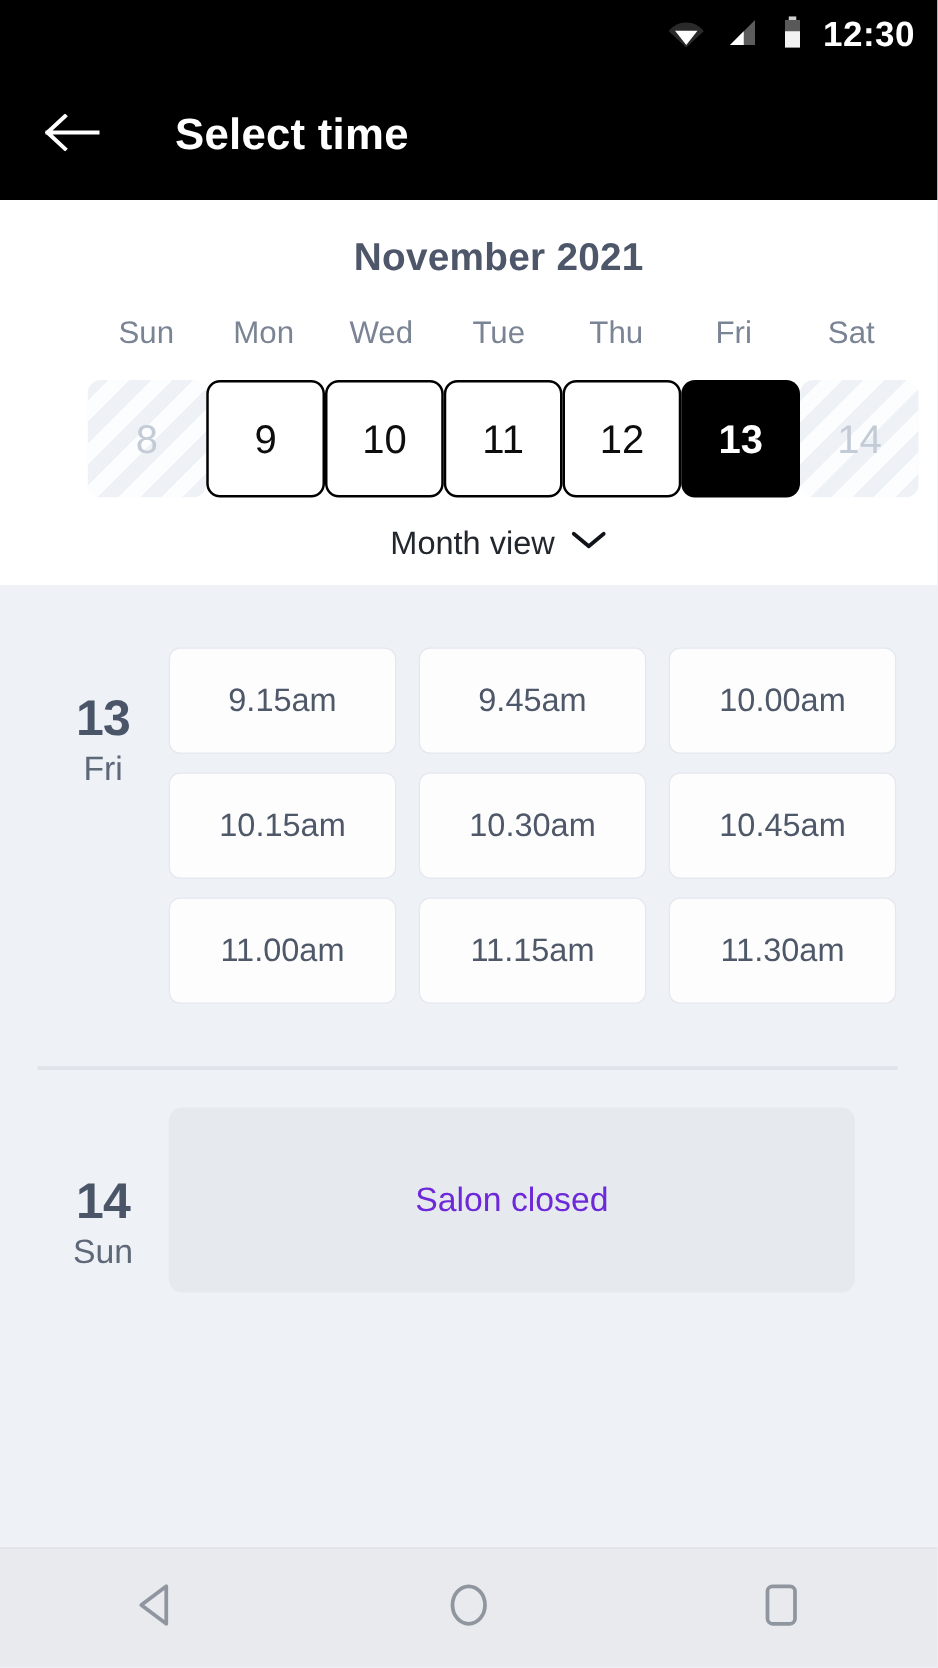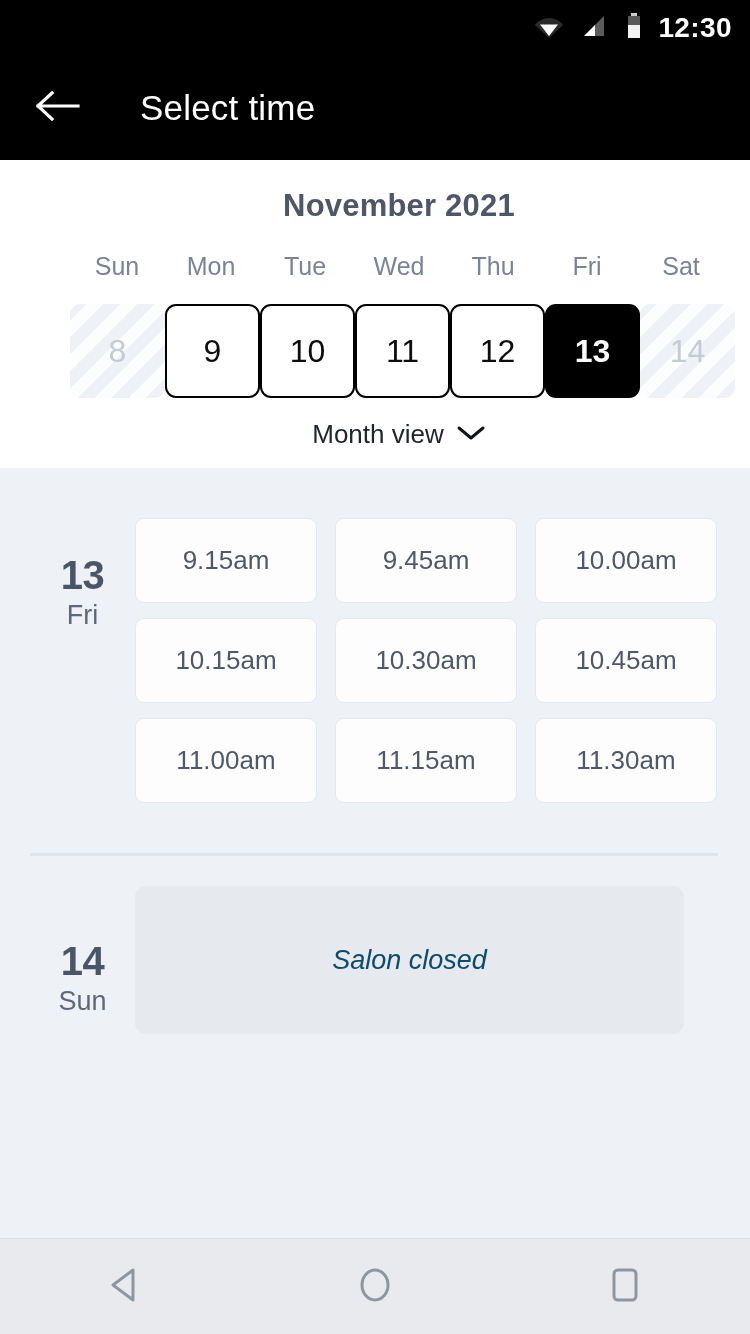--- a/index.html
+++ b/index.html
@@ -46,21 +46,21 @@
     padding-left: 34px;
   }
   .back-btn {
     width: 48px; height: 48px;
     display: flex; align-items: center; justify-content: center;
     cursor: pointer;
   }
   .app-title {
     color: #fff;
     font-size: 35px;
-    font-weight: normal;
+    font-weight: bold;
     margin-left: 58px;
     letter-spacing: .2px;
   }
 
   
   .calendar {
     background: #ffffff;
     padding-top: 28px;
     padding-bottom: 18px;
     padding-left: 48px;
@@ -196,24 +196,23 @@
   }
   .closed-panel {
     flex: 1;
     margin-left: 0;
     height: 148px;
     background: #e6e9ee;
     border-radius: 11px;
     display: flex;
     align-items: center;
     justify-content: center;
-    color: #0c4a6e;
+    color: #6d28d9;
     font-size: 27px;
     margin-right: 36px;
-    font-style: italic;
   }
 
   
   .nav-bar {
     position: absolute;
     left: 0; bottom: 0;
     width: 750px;
     height: 96px;
     background: #e8eaee;
     border-top: 1px solid #dcdfe4;
@@ -267,22 +266,22 @@
     </div>
     <div class="app-title">Select time</div>
   </div>
 
   <div class="calendar">
     <div class="month-title">November 2021</div>
 
     <div class="weekday-row">
       <div class="weekday">Sun</div>
       <div class="weekday">Mon</div>
+      <div class="weekday">Wed</div>
       <div class="weekday">Tue</div>
-      <div class="weekday">Wed</div>
       <div class="weekday">Thu</div>
       <div class="weekday">Fri</div>
       <div class="weekday">Sat</div>
     </div>
 
     <div class="day-row">
       <div class="day-cell-wrap">
         <div class="day-cell disabled">8</div>
       </div>
       <div class="day-cell-wrap">

